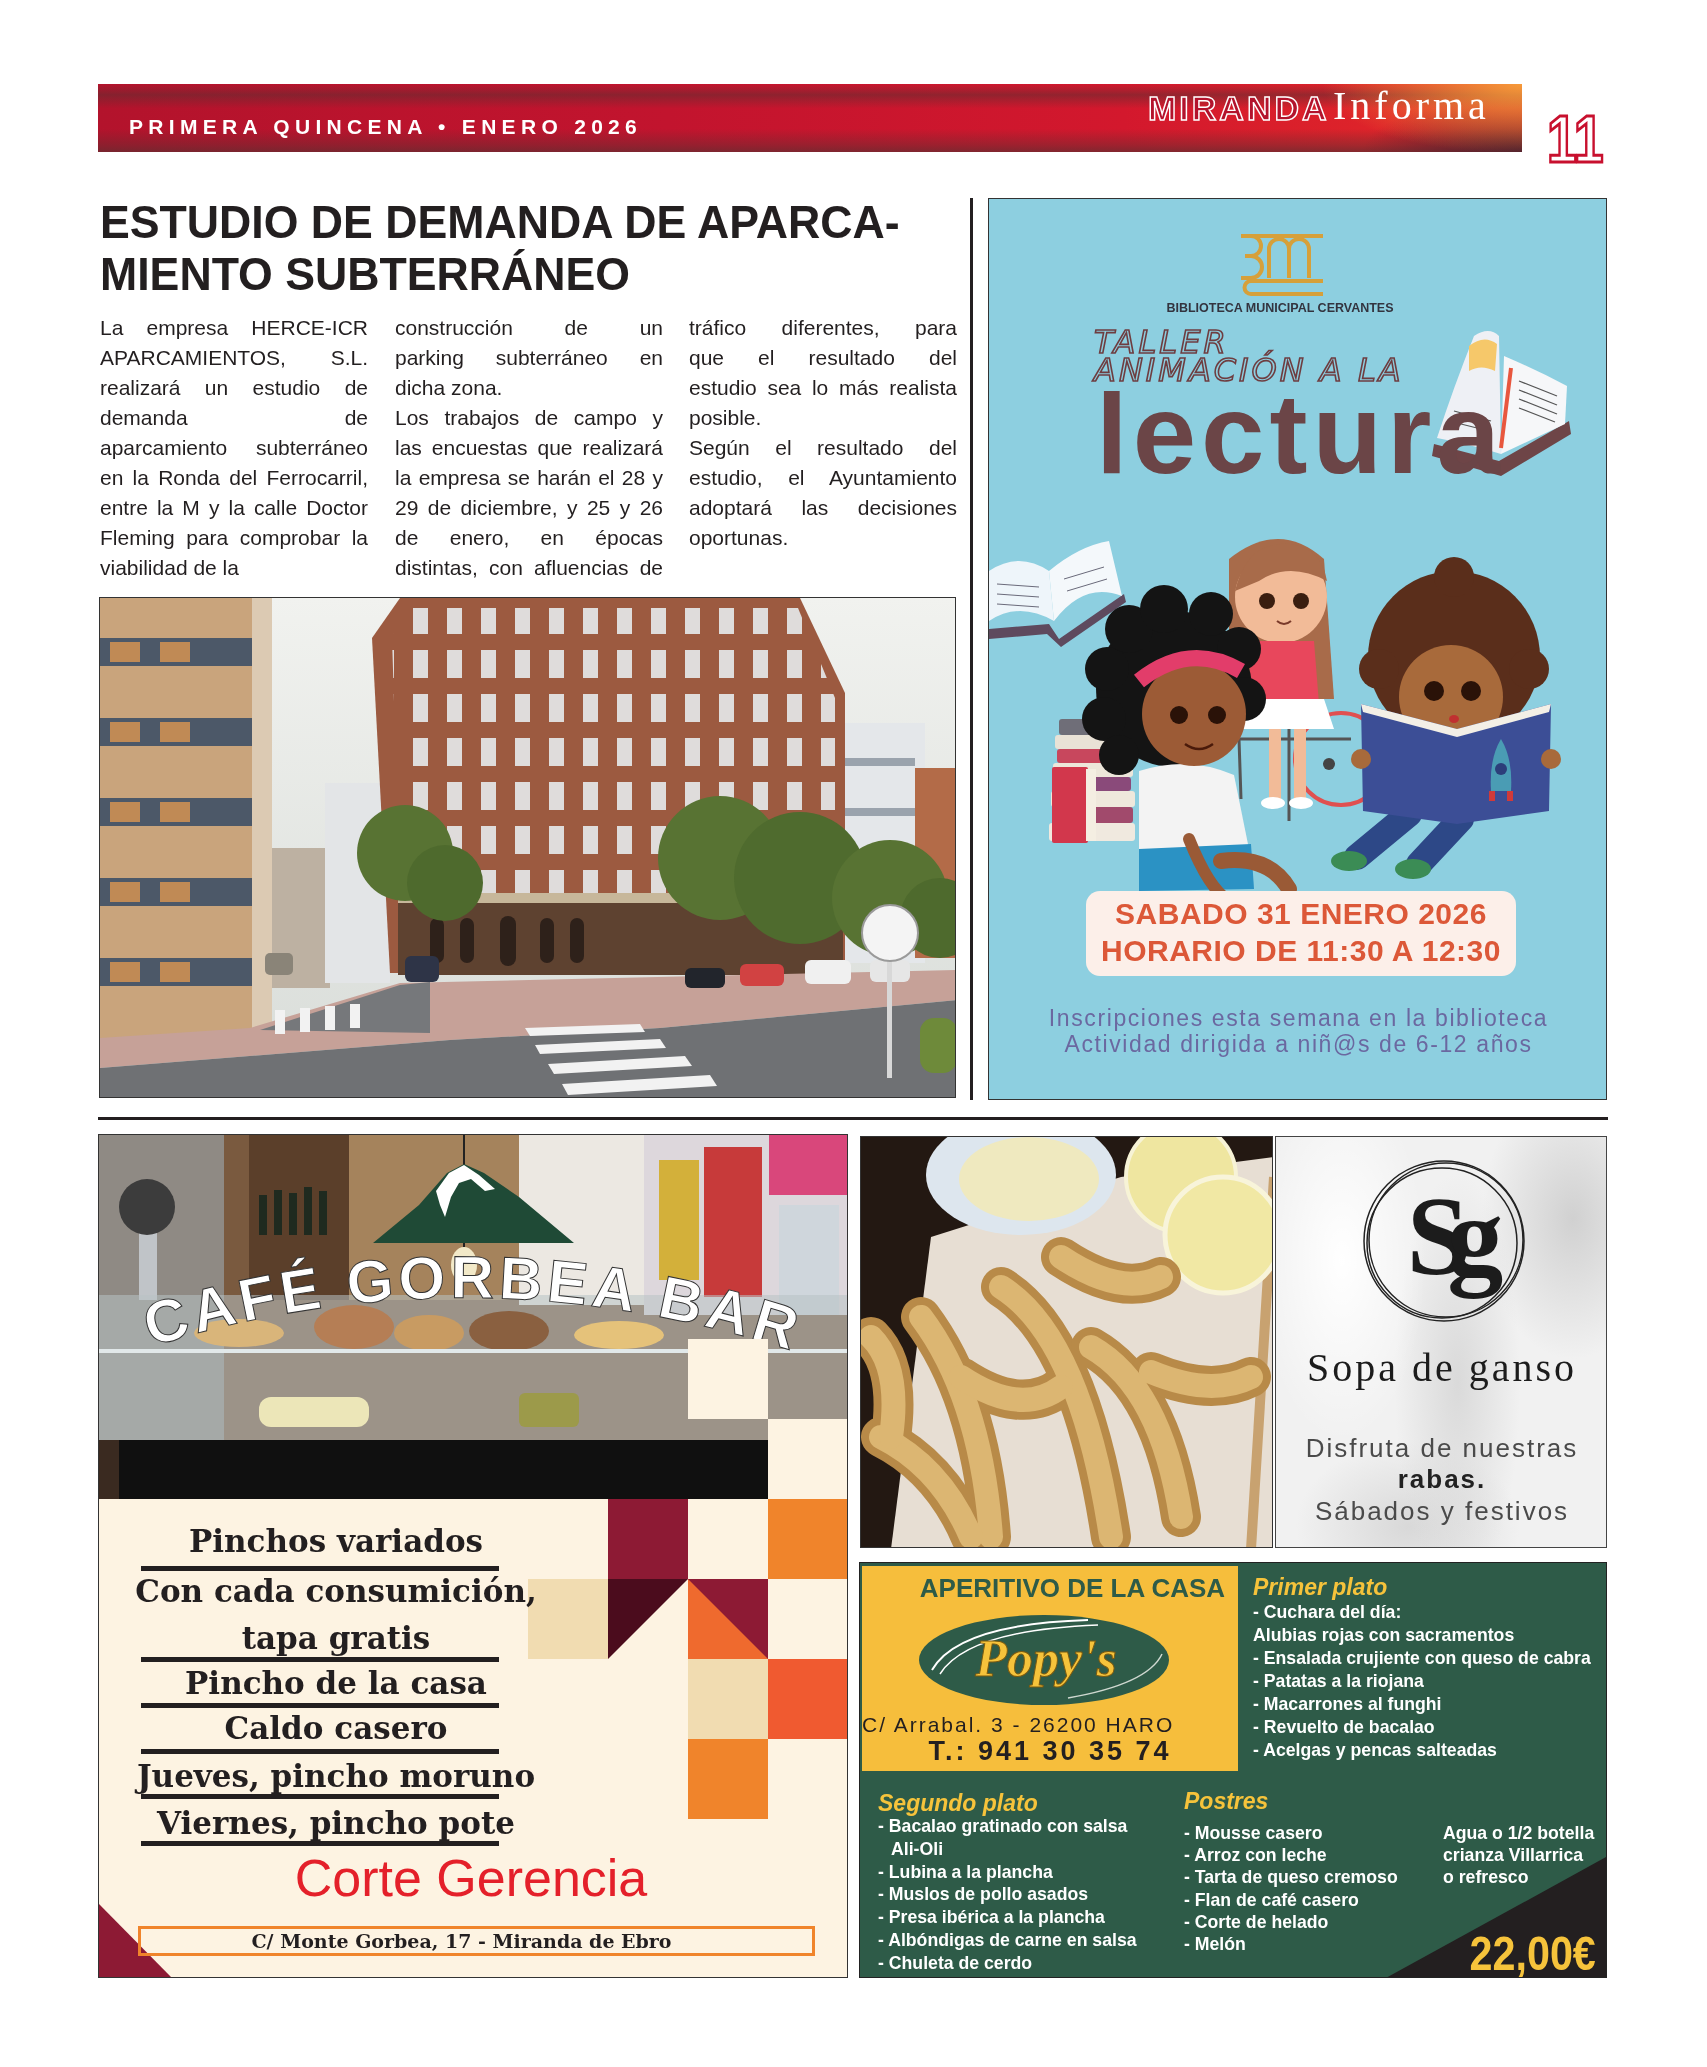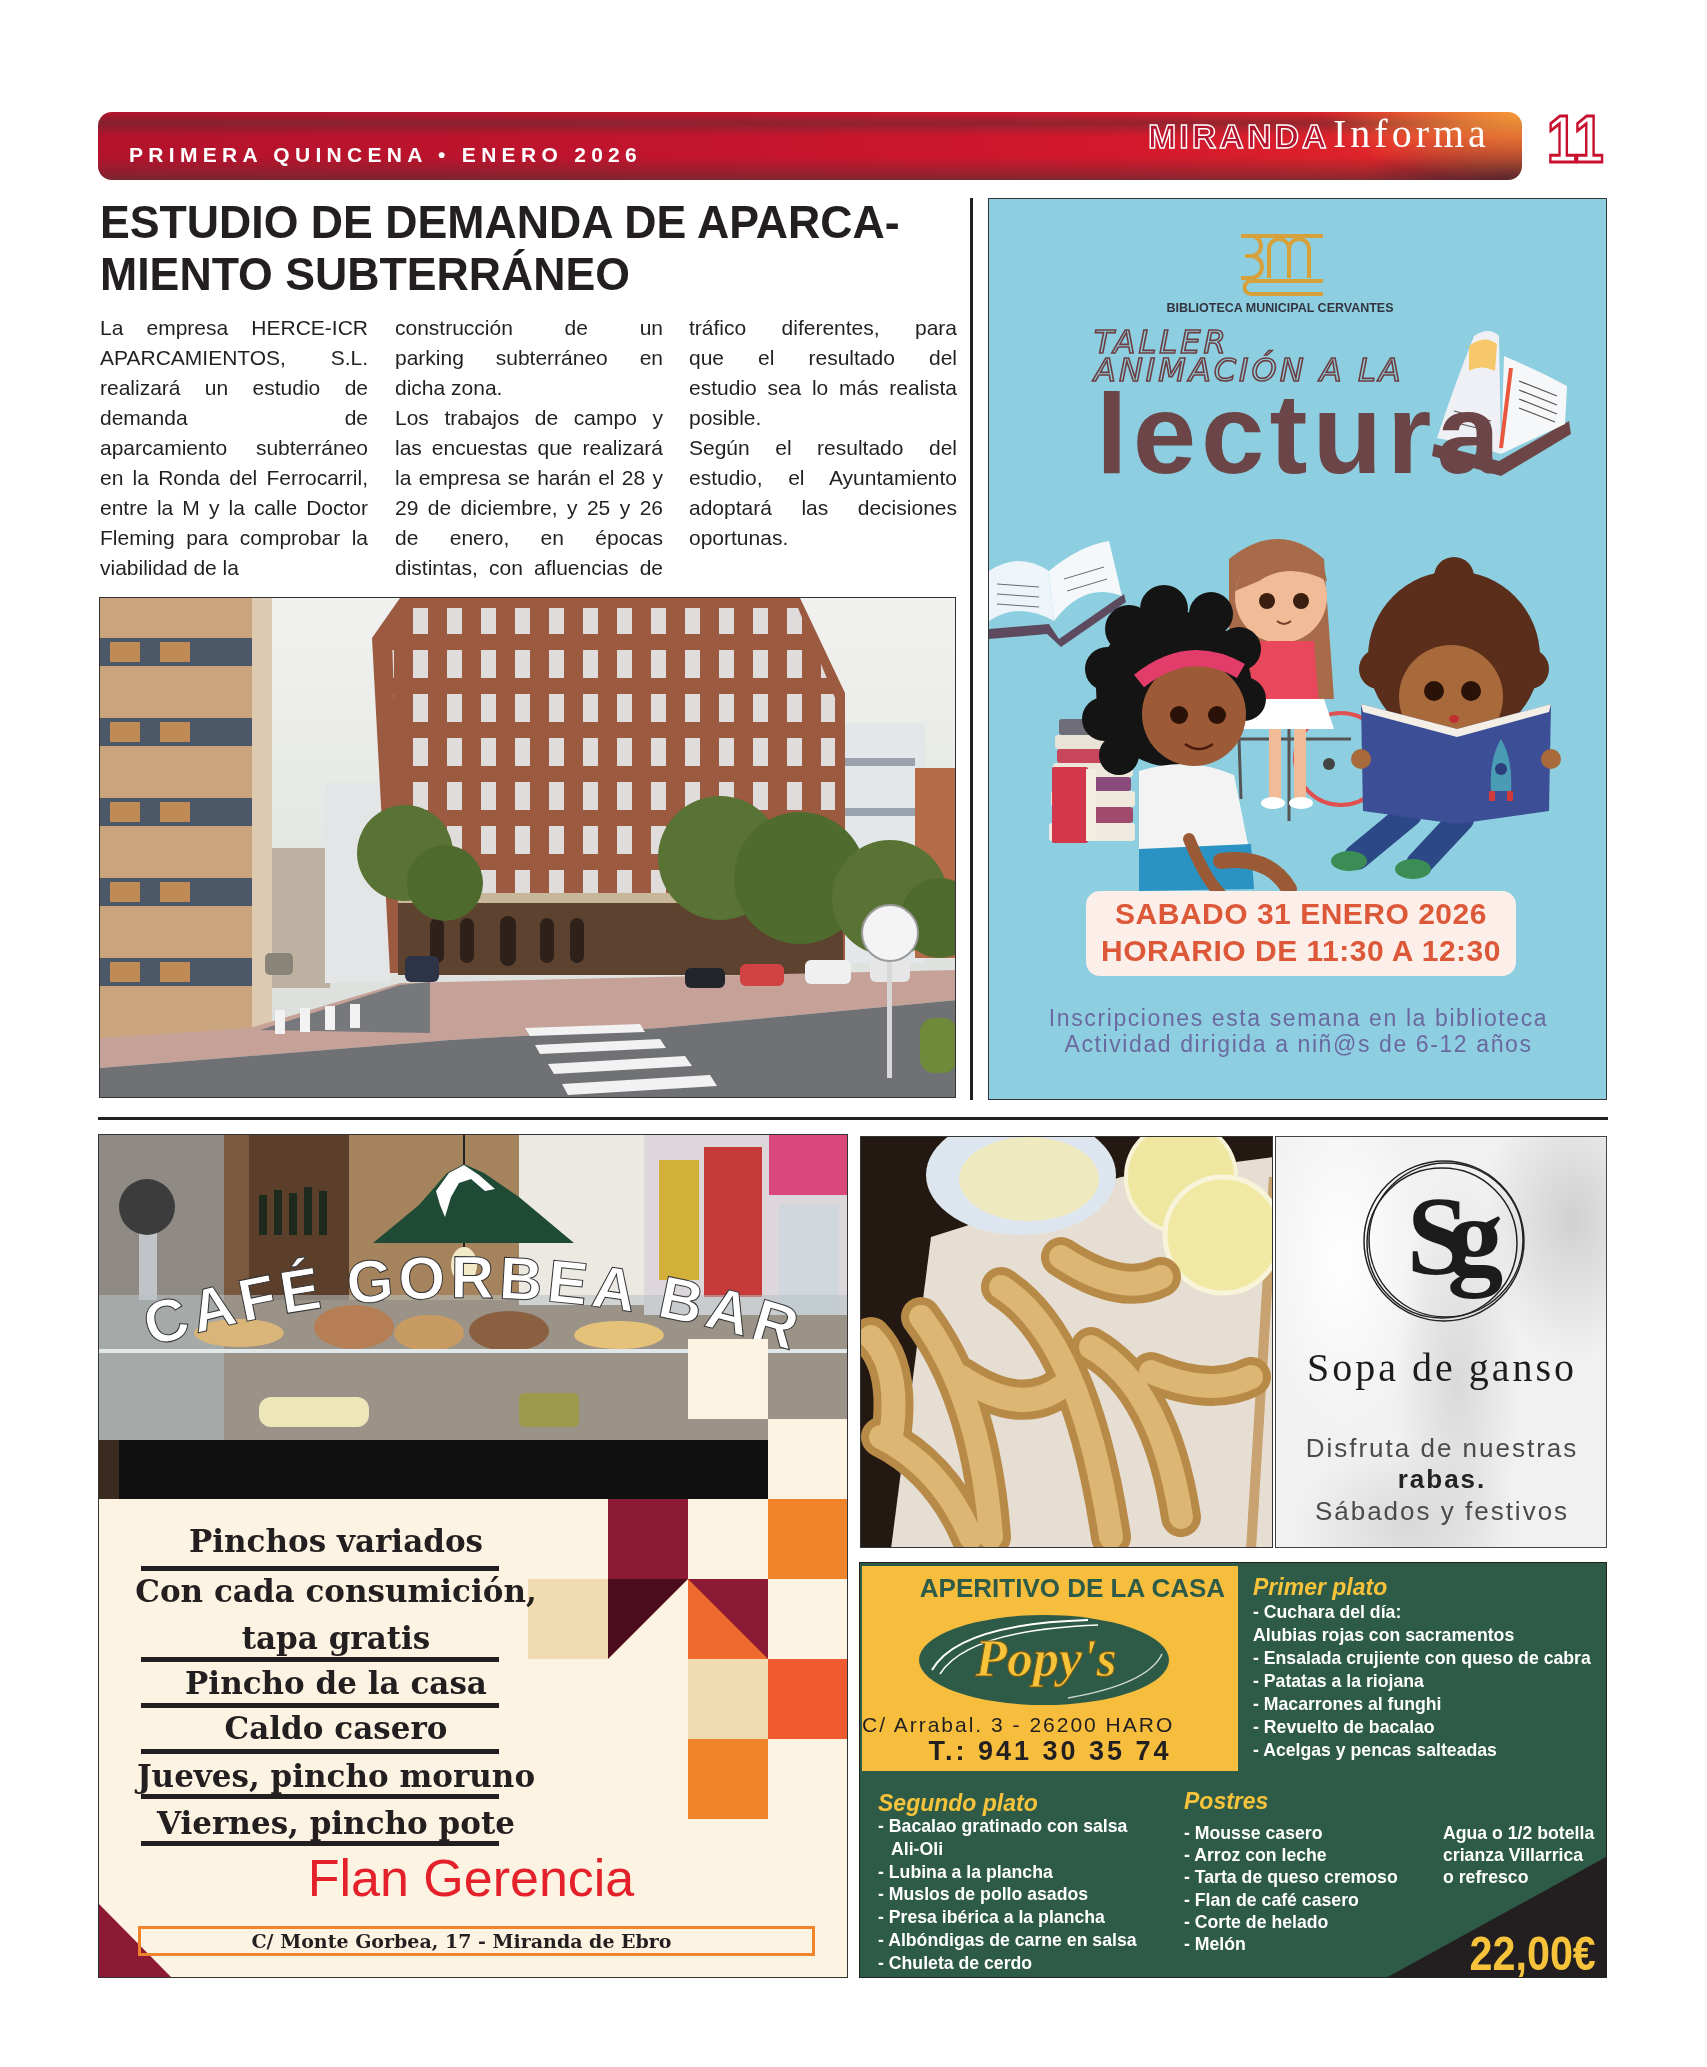--- a/index.html
+++ b/index.html
@@ -1,24 +1,24 @@
 <!DOCTYPE html>
 <html><head>
 <meta charset="utf-8">
 <style>
   html,body{margin:0;padding:0;background:#ffffff;}
   #page{position:relative;width:1707px;height:2067px;background:#ffffff;overflow:hidden;font-family:"Liberation Sans",sans-serif;color:#231f20;}
   .abs{position:absolute;}
   
-  .header-bar{left:98px;top:112px;width:1424px;height:68px;
+  .header-bar{left:98px;top:84px;width:1424px;height:68px;
     background:
       radial-gradient(ellipse 200px 70px at 100% 0%, rgba(247,160,58,.95), rgba(247,160,58,0) 100%),
       radial-gradient(ellipse 160px 55px at 100% 100%, rgba(70,30,45,.85), rgba(70,30,45,0) 100%),
       linear-gradient(180deg, rgba(95,45,48,0) 0%, rgba(95,45,48,.55) 16%, rgba(95,45,48,0) 36%, rgba(0,0,0,0) 66%, rgba(95,45,48,.45) 90%, rgba(95,45,48,.7) 100%),
-      linear-gradient(90deg,#b3132c 0%,#c2142e 40%,#d3182d 72%,#e42a28 100%); border-radius: 14px;}
+      linear-gradient(90deg,#b3132c 0%,#c2142e 40%,#d3182d 72%,#e42a28 100%);}
   .issue{position:absolute;left:31px;top:32px;font:bold 21px/21px "Liberation Sans",sans-serif;letter-spacing:5.3px;color:#fff;white-space:nowrap;}
   .brand-bold{position:absolute;left:1050px;top:7px;font:bold 34px/34px "Liberation Sans",sans-serif;letter-spacing:3px;color:#b3132c;-webkit-text-stroke:1.4px #ffffff;white-space:nowrap;}
   .brand-light{position:absolute;left:1235px;top:2px;font:40px/40px "Liberation Serif",serif;letter-spacing:4px;color:#fff;white-space:nowrap;}
   .page-num{left:1547px;top:105px;font:bold 67px/67px "Liberation Sans",sans-serif;color:#fff;-webkit-text-stroke:3px #c8102e;transform:scaleX(0.8);transform-origin:left top;}
   
   .title{left:100px;top:196px;font:bold 47px/52px "Liberation Sans",sans-serif;color:#231f20;white-space:nowrap;transform:scaleX(0.95);transform-origin:left top;}
   .col{top:313px;width:268px;font:21px/30px "Liberation Sans",sans-serif;color:#231f20;}
   .col .ln{text-align:justify;text-align-last:justify;height:30px;overflow:hidden;}
   .col .ln.last{text-align:left;text-align-last:left;}
   .street-photo{left:99px;top:597px;width:857px;height:501px;border:1px solid #333;box-sizing:border-box;overflow:hidden;}
@@ -369,21 +369,21 @@
     <div class="uline" style="top:522px;"></div>
     <div class="offer" style="top:528px;">Pincho de la casa</div>
     <div class="uline" style="top:568px;"></div>
     <div class="offer" style="top:573px;">Caldo casero</div>
     <div class="uline" style="top:614px;"></div>
     <div class="offer" style="top:621px;">Jueves, pincho moruno</div>
     <div class="uline" style="top: 659px;"></div>
     <div class="offer" style="top:668px;">Viernes, pincho pote</div>
     <div class="uline" style="top:706px;"></div>
 
-    <div class="nueva">Flan Gerencia</div>
+    <div class="nueva">Corte Gerencia</div>
     <div class="tri"></div>
     <div class="addr-box">C/ Monte Gorbea, 17 - Miranda de Ebro</div>
   </div>
 
   <div class="abs food">
     <svg width="413" height="412" viewBox="0 0 413 412">
       <rect width="413" height="412" fill="#231812"></rect>
       <polygon points="30,412 70,100 260,40 413,20 413,412" fill="#e7ded3"></polygon>
       <polyline points="413,40 390,412" stroke="#c8a270" stroke-width="10" fill="none"></polyline>
       <ellipse cx="160" cy="38" rx="95" ry="60" fill="#dde6ee"></ellipse>

